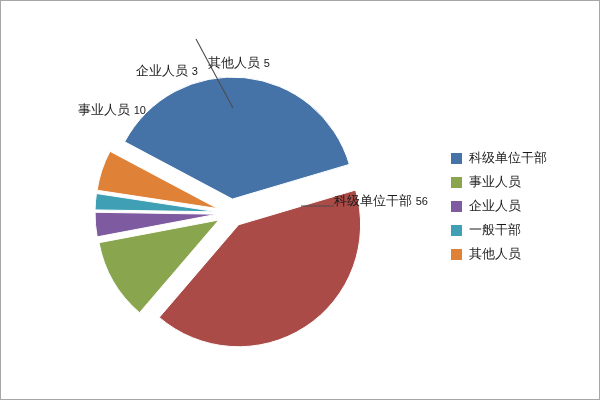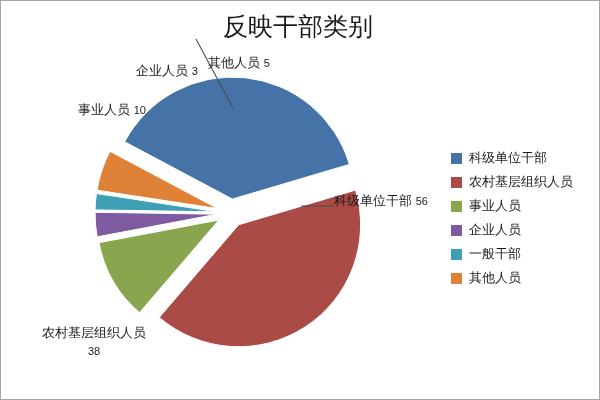--- a/index.html
+++ b/index.html
@@ -101,43 +101,37 @@
           <path d="M 216.05 213.20 L 96.18 235.87 A 122 122 0 0 1 94.07 211.27 Z" fill="#7e5ba0" stroke="#ffffff" stroke-width="1"></path>
           <path d="M 216.05 210.83 L 94.06 208.91 A 122 122 0 0 1 95.43 192.50 Z" fill="#3e9fb5" stroke="#ffffff" stroke-width="1"></path>
           <path d="M 216.71 207.60 L 96.10 189.26 A 122 122 0 0 1 108.99 150.32 Z" fill="#df8137" stroke="#ffffff" stroke-width="1"></path>
         </g>
       <g id="leaders-group">
         <line x1="195" y1="38" x2="232" y2="107" stroke="#4d4d4d" stroke-width="1.1"></line>
         <line x1="333" y1="205" x2="300" y2="205" stroke="#4d4d4d" stroke-width="1.1"></line>
       </g>
     </svg>
 
-    <div id="chart-title">反映干部类别</div>
 
     <div class="dl" id="label-keji"><span>科级单位干部</span> <span class="num">56</span></div>
 
-    <div class="dl two-line" id="label-nongcun"><span>农村基层组织人</span><span>员</span> <span class="num">38</span></div>
 
     <div class="dl" id="label-shiye"><span>事业人员</span> <span class="num">10</span></div>
 
     <div class="dl" id="label-qiye"><span>企业人员</span> <span class="num">3</span></div>
 
 
     <div class="dl" id="label-qita"><span>其他人员</span> <span class="num">5</span></div>
 
   </div>
 
   <div id="legend">
       <div class="legend-row">
         <span class="legend-swatch" style="background: rgb(69, 115, 167);"></span>
         <span class="legend-label">科级单位干部</span>
-      </div>
-      <div class="legend-row">
-        <span class="legend-swatch" style="background: rgb(171, 75, 72);"></span>
-        <span class="legend-label">农村基层组织人员</span>
       </div>
       <div class="legend-row">
         <span class="legend-swatch" style="background: rgb(137, 165, 78);"></span>
         <span class="legend-label">事业人员</span>
       </div>
       <div class="legend-row">
         <span class="legend-swatch" style="background: rgb(126, 91, 160);"></span>
         <span class="legend-label">企业人员</span>
       </div>
       <div class="legend-row">

